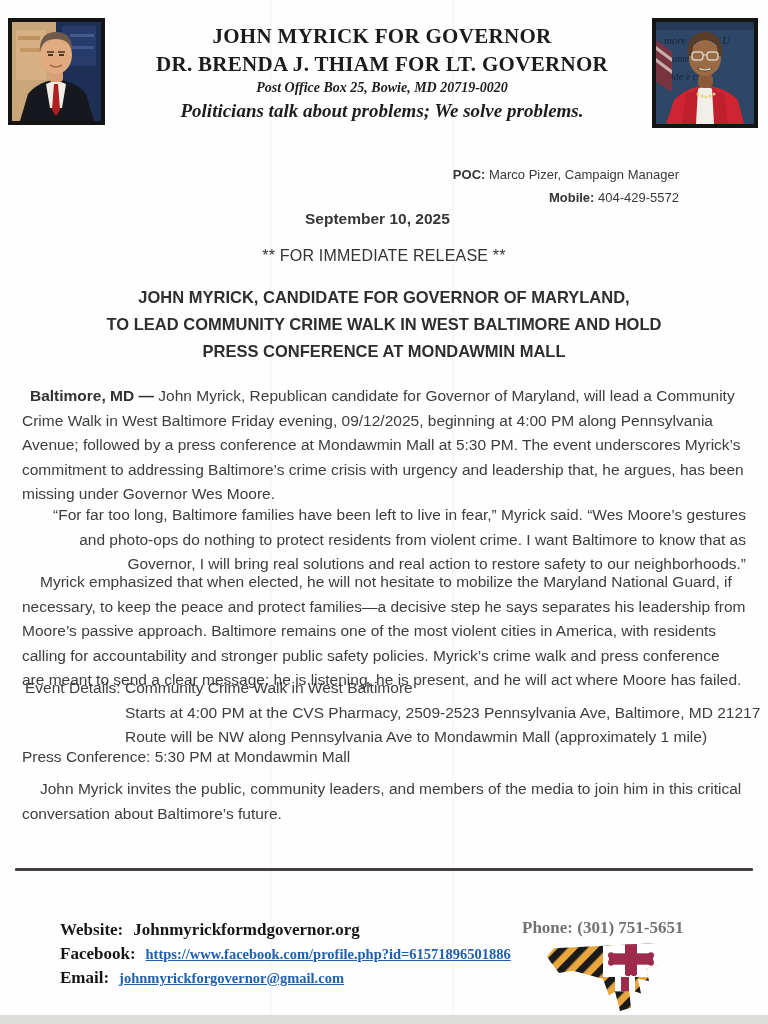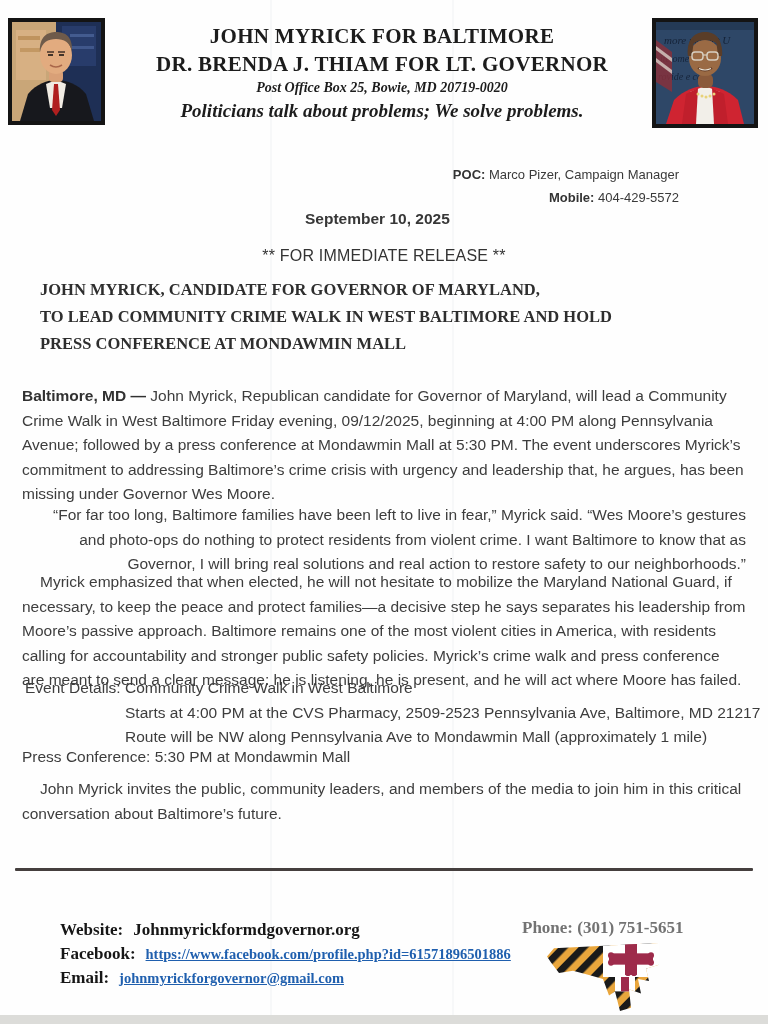--- a/index.html
+++ b/index.html
@@ -34,26 +34,26 @@
   .h-address { font-size: 14px; font-weight: bold; font-style: italic; line-height: 20px; }
   .h-slogan { font-size: 19px; font-weight: bold; font-style: italic; line-height: 26px; }
 
   
   .poc-block { position: absolute; right: 89px; top: 163px; text-align: right; font-size: 13px; line-height: 23px; color: #3a3a3a; }
   .poc-row b { color: #333; }
   .release-date { position: absolute; left: 305px; top: 210px; font-size: 15.5px; font-weight: bold; color: #373737; }
   .release-banner { position: absolute; left: 0; right: 0; top: 247px; text-align: center; font-size: 16px; font-weight: normal; color: #333; letter-spacing: 0.2px; }
 
   
-  .headline { position: absolute; left: 40px; right: 40px; top: 276px; text-align: left; font-weight: bold; font-size: 16.5px; color: #2e2e2e; line-height: 27px; font-family: Liberation Serif, serif; }
+  .headline { position: absolute; left: 40px; right: 40px; top: 284px; text-align: center; font-weight: bold; font-size: 16.5px; color: #2e2e2e; line-height: 27px; }
 
   
   .body-copy { position: absolute; left: 22px; width: 724px; font-size: 15.5px; line-height: 24.5px; color: #3d3d3d; }
   .p1 { top: 384px; }
-  .p1 b { color: #313131; }
+  .p1 b { color: #313131; margin-left: 8px; }
   .p2 { top: 503px; text-indent: 18px; text-align: right; }
   .p3 { top: 570px; text-indent: 18px; }
   .event-block { position: absolute; left: 25px; top: 676px; font-size: 15.5px; line-height: 24.5px; display: flex; }
   .event-label { width: 100px; flex: 0 0 100px; }
   .event-lines div { white-space: nowrap; }
   .press-line { top: 745px; }
   .closing { top: 777px; text-indent: 18px; }
 
   
   .divider { position: absolute; left: 15px; width: 738px; top: 868px; height: 3px; background: #453f3e; border-radius: 1px; }
@@ -143,21 +143,21 @@
       <rect x="36" y="30" width="11" height="8" rx="3" fill="none" stroke="#d8d0c2" stroke-width="1.4"></rect>
       <rect x="51" y="30" width="11" height="8" rx="3" fill="none" stroke="#d8d0c2" stroke-width="1.4"></rect>
       <line x1="47" y1="33" x2="51" y2="33" stroke="#d8d0c2" stroke-width="1.2"></line>
 
       <path d="M42,46 Q49,51 56,46" stroke="#5e3823" stroke-width="2" fill="none"></path>
       <path d="M43,46.5 Q49,49.5 55,46.5" stroke="#f0e8da" stroke-width="1.2" fill="none"></path>
     </svg>
   </div>
 
   <div class="header-text">
-    <div class="h-title1">JOHN MYRICK FOR BALTIMORE</div>
+    <div class="h-title1">JOHN MYRICK FOR GOVERNOR</div>
     <div class="h-title2">DR. BRENDA J. THIAM FOR LT. GOVERNOR</div>
     <div class="h-address">Post Office Box 25, Bowie, MD 20719-0020</div>
     <div class="h-slogan">Politicians talk about problems; We solve problems.</div>
   </div>
 
   <div class="poc-block">
     <div class="poc-row"><b>POC:</b><span> Marco Pizer, Campaign Manager</span></div>
     <div class="poc-row"><b>Mobile:</b><span> 404-429-5572</span></div>
   </div>
 

